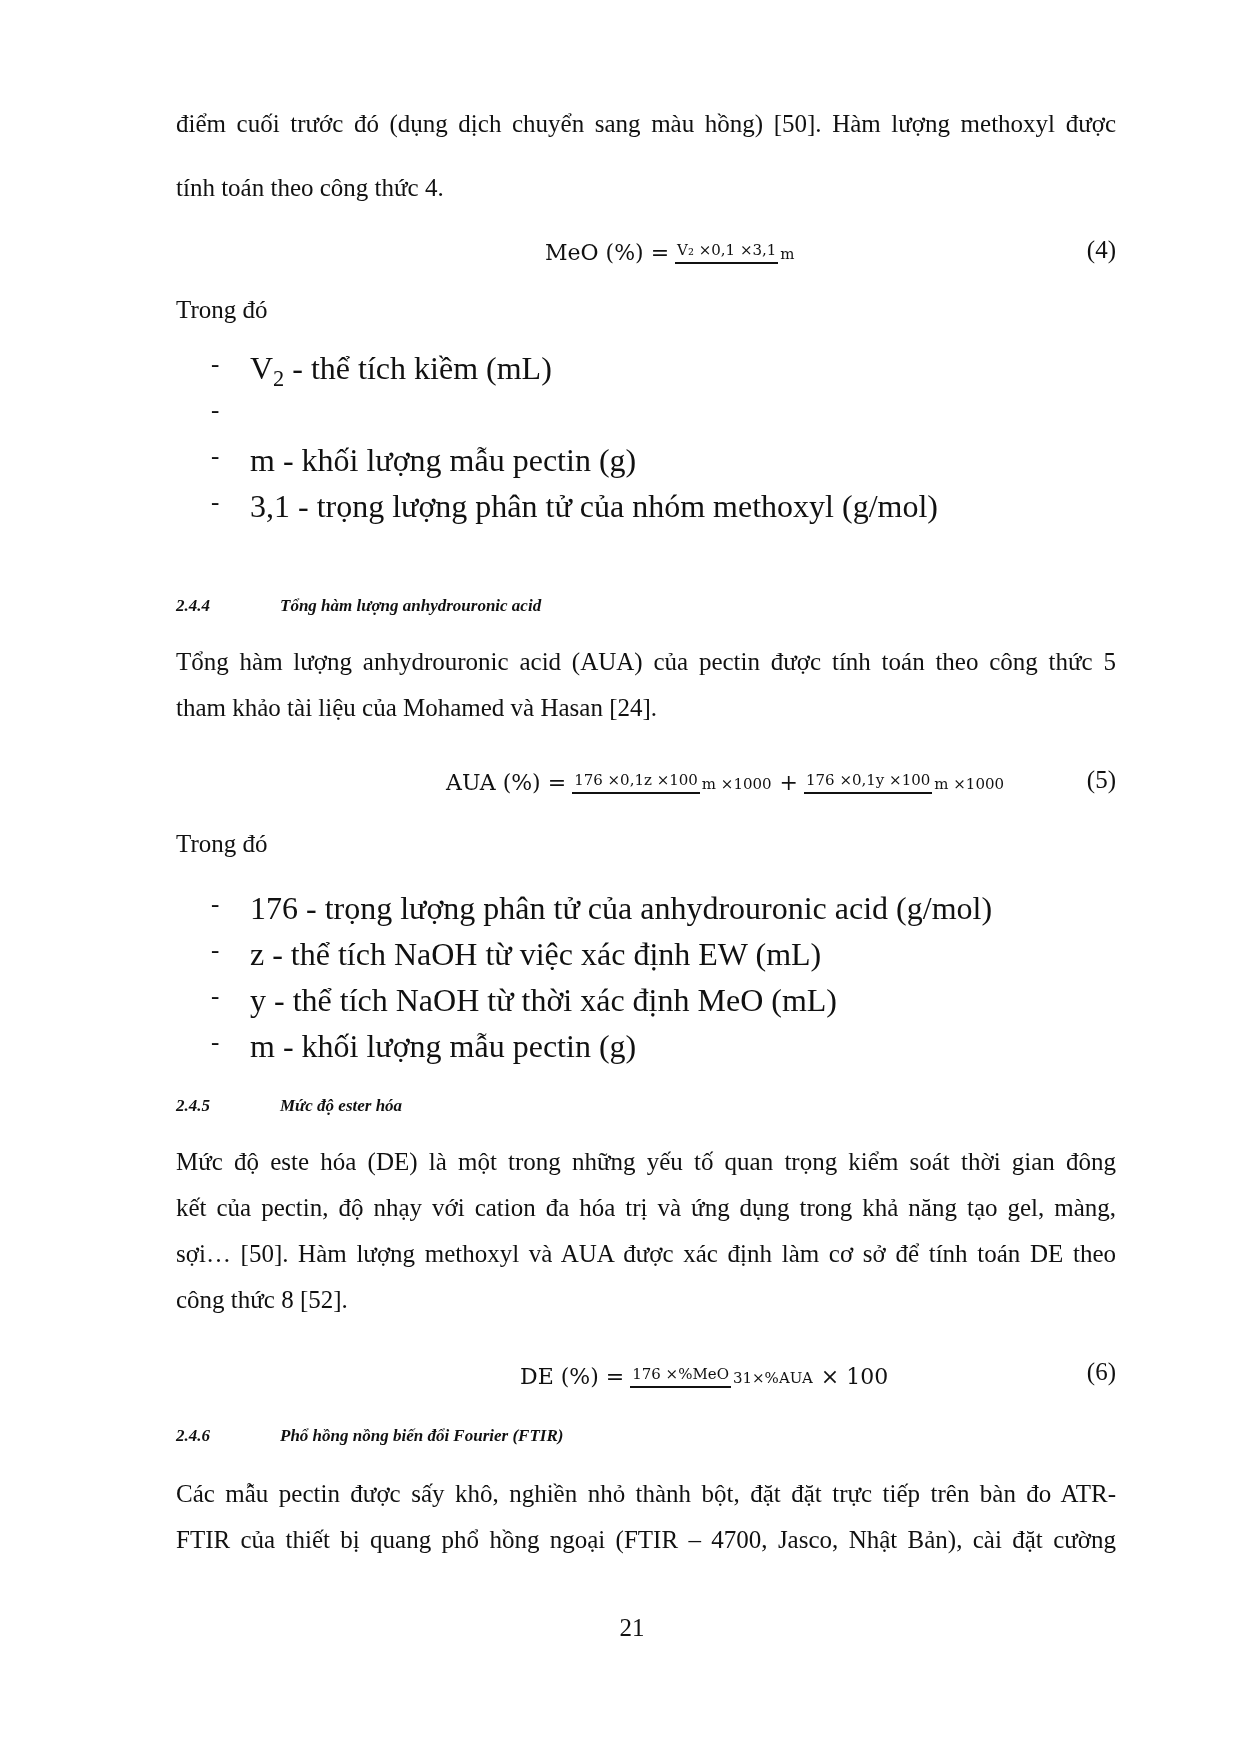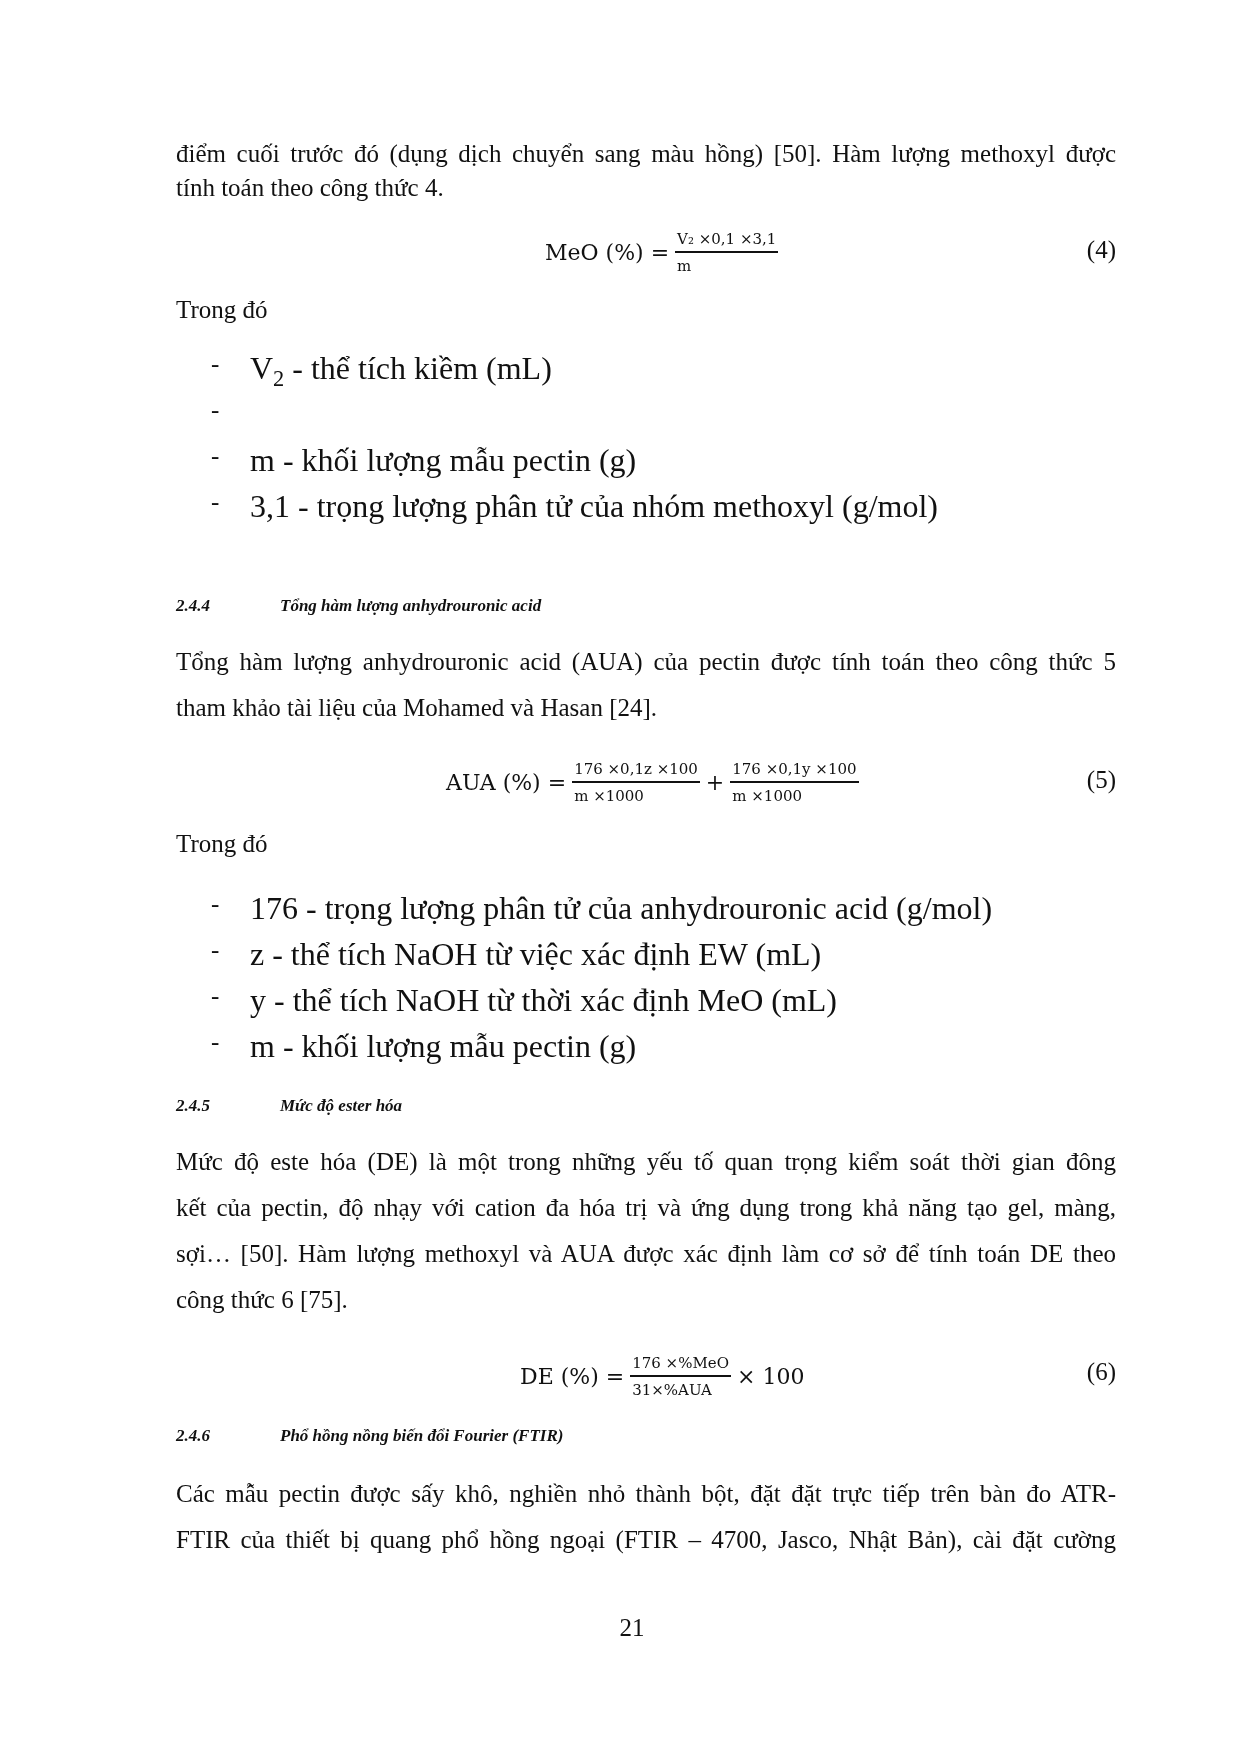--- a/index.html
+++ b/index.html
@@ -6,32 +6,32 @@
   body { width: 1240px; height: 1754px; position: relative; overflow: hidden;
          font-family: "Liberation Serif", "DejaVu Serif", serif; color: #111; }
   .abs { position: absolute; }
   .line { left: 176px; font-size: 25px; white-space: nowrap; }
   .bullet { font-size: 25px; white-space: nowrap; }
   .dash { position: absolute; left: 211px; font-size: 25px; }
   .btext { position: absolute; left: 250px; font-size: 32px; white-space: nowrap; }
   .heading { left: 176px; font-size: 17px; font-weight: bold; font-style: italic; white-space: nowrap; }
   .heading .num { display: inline-block; width: 104px; }
   .eq { font-family: "DejaVu Serif", serif; font-size: 22px; display: flex; align-items: center; white-space: nowrap; }
-  .frac { display: inline-flex; flex-direction: column; align-items: flex-start; margin: 0 6px; }
+  .frac { display: inline-flex; flex-direction: row; align-items: flex-end; margin: 0 6px; }
   .frac .n, .frac .d { font-size: 15px; line-height: 20px; padding: 0 2px; }
   .frac .n { border-bottom: 2px solid #111; padding-bottom: 2px; }
   .frac .d { padding-top: 3px; }
   .eqnum { font-size: 25px; right: 124px; }
   sub { font-size: 70%; }
   .pagenum { left: 0; width: 1240px; text-align: center; font-size: 25px; margin-left: 12px; }
 </style>
 </head>
 <body>
 
-<div class="abs line" style="top: 140px; word-spacing: 4.32589px;">điểm cuối trước đó (dụng dịch chuyển sang màu hồng) [50]. Hàm lượng methoxyl được</div>
+<div class="abs line" style="top: 110px; word-spacing: 4.32589px;">điểm cuối trước đó (dụng dịch chuyển sang màu hồng) [50]. Hàm lượng methoxyl được</div>
 <div class="abs line" style="top:174px;">tính toán theo công thức 4.</div>
 
 <div class="abs eq" style="left:545px; top:222px; height:60px;">
   <span>MeO (%) =</span>
   <span class="frac">
     <span class="n">V₂ ×0,1 ×3,1</span>
     <span class="d">m</span>
   </span>
 </div>
 <div class="abs eqnum" style="top:236px;">(4)</div>
@@ -92,21 +92,21 @@
   <span class="dash">-</span>
   <span class="btext">m - khối lượng mẫu pectin (g)</span>
 </div>
 
 <div class="abs heading" style="top:1096px;">
   <span class="num">2.4.5</span><span>Mức độ ester hóa</span>
 </div>
 <div class="abs line" style="top: 1148px; word-spacing: 4.9329px;">Mức độ este hóa (DE) là một trong những yếu tố quan trọng kiểm soát thời gian đông</div>
 <div class="abs line" style="top: 1194px; word-spacing: 3.71875px;">kết của pectin, độ nhạy với cation đa hóa trị và ứng dụng trong khả năng tạo gel, màng,</div>
 <div class="abs line" style="top: 1240px; word-spacing: 3.41452px;">sợi… [50]. Hàm lượng methoxyl và AUA được xác định làm cơ sở để tính toán DE theo</div>
-<div class="abs line" style="top:1286px;">công thức 6 [75].</div>
+<div class="abs line" style="top:1286px;">công thức 8 [52].</div>
 
 <div class="abs eq" style="left:520px; top:1346px; height:60px;">
   <span>DE (%) =</span>
   <span class="frac">
     <span class="n">176 ×%MeO</span>
     <span class="d">31×%AUA</span>
   </span>
   <span>× 100</span>
 </div>
 <div class="abs eqnum" style="top:1358px;">(6)</div>

